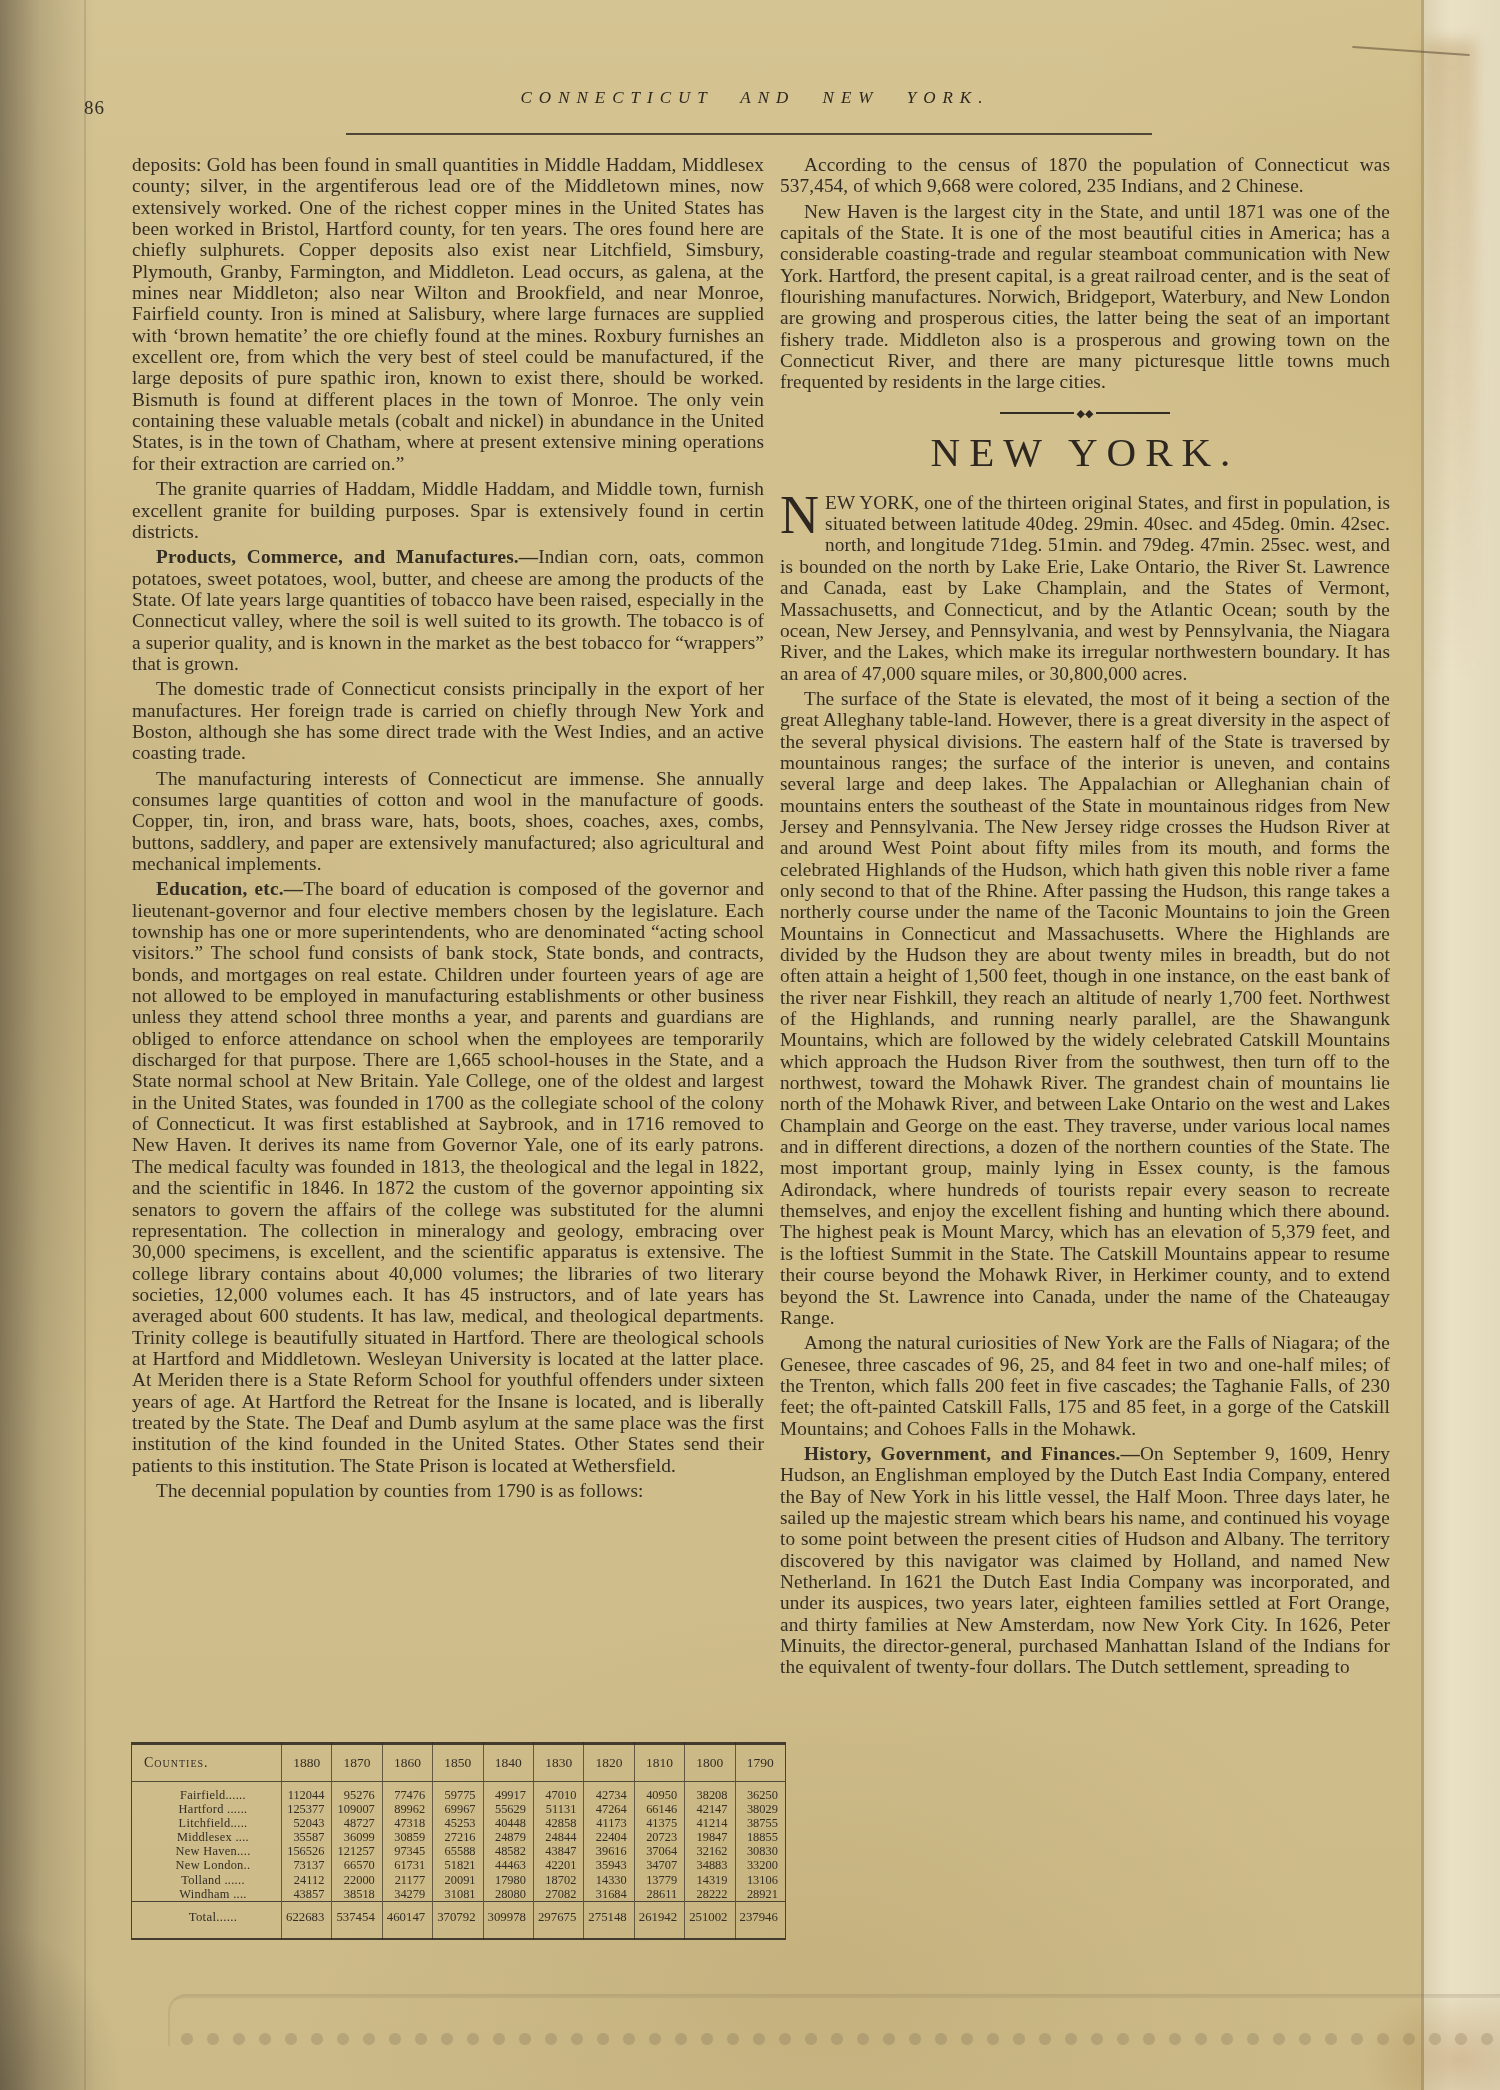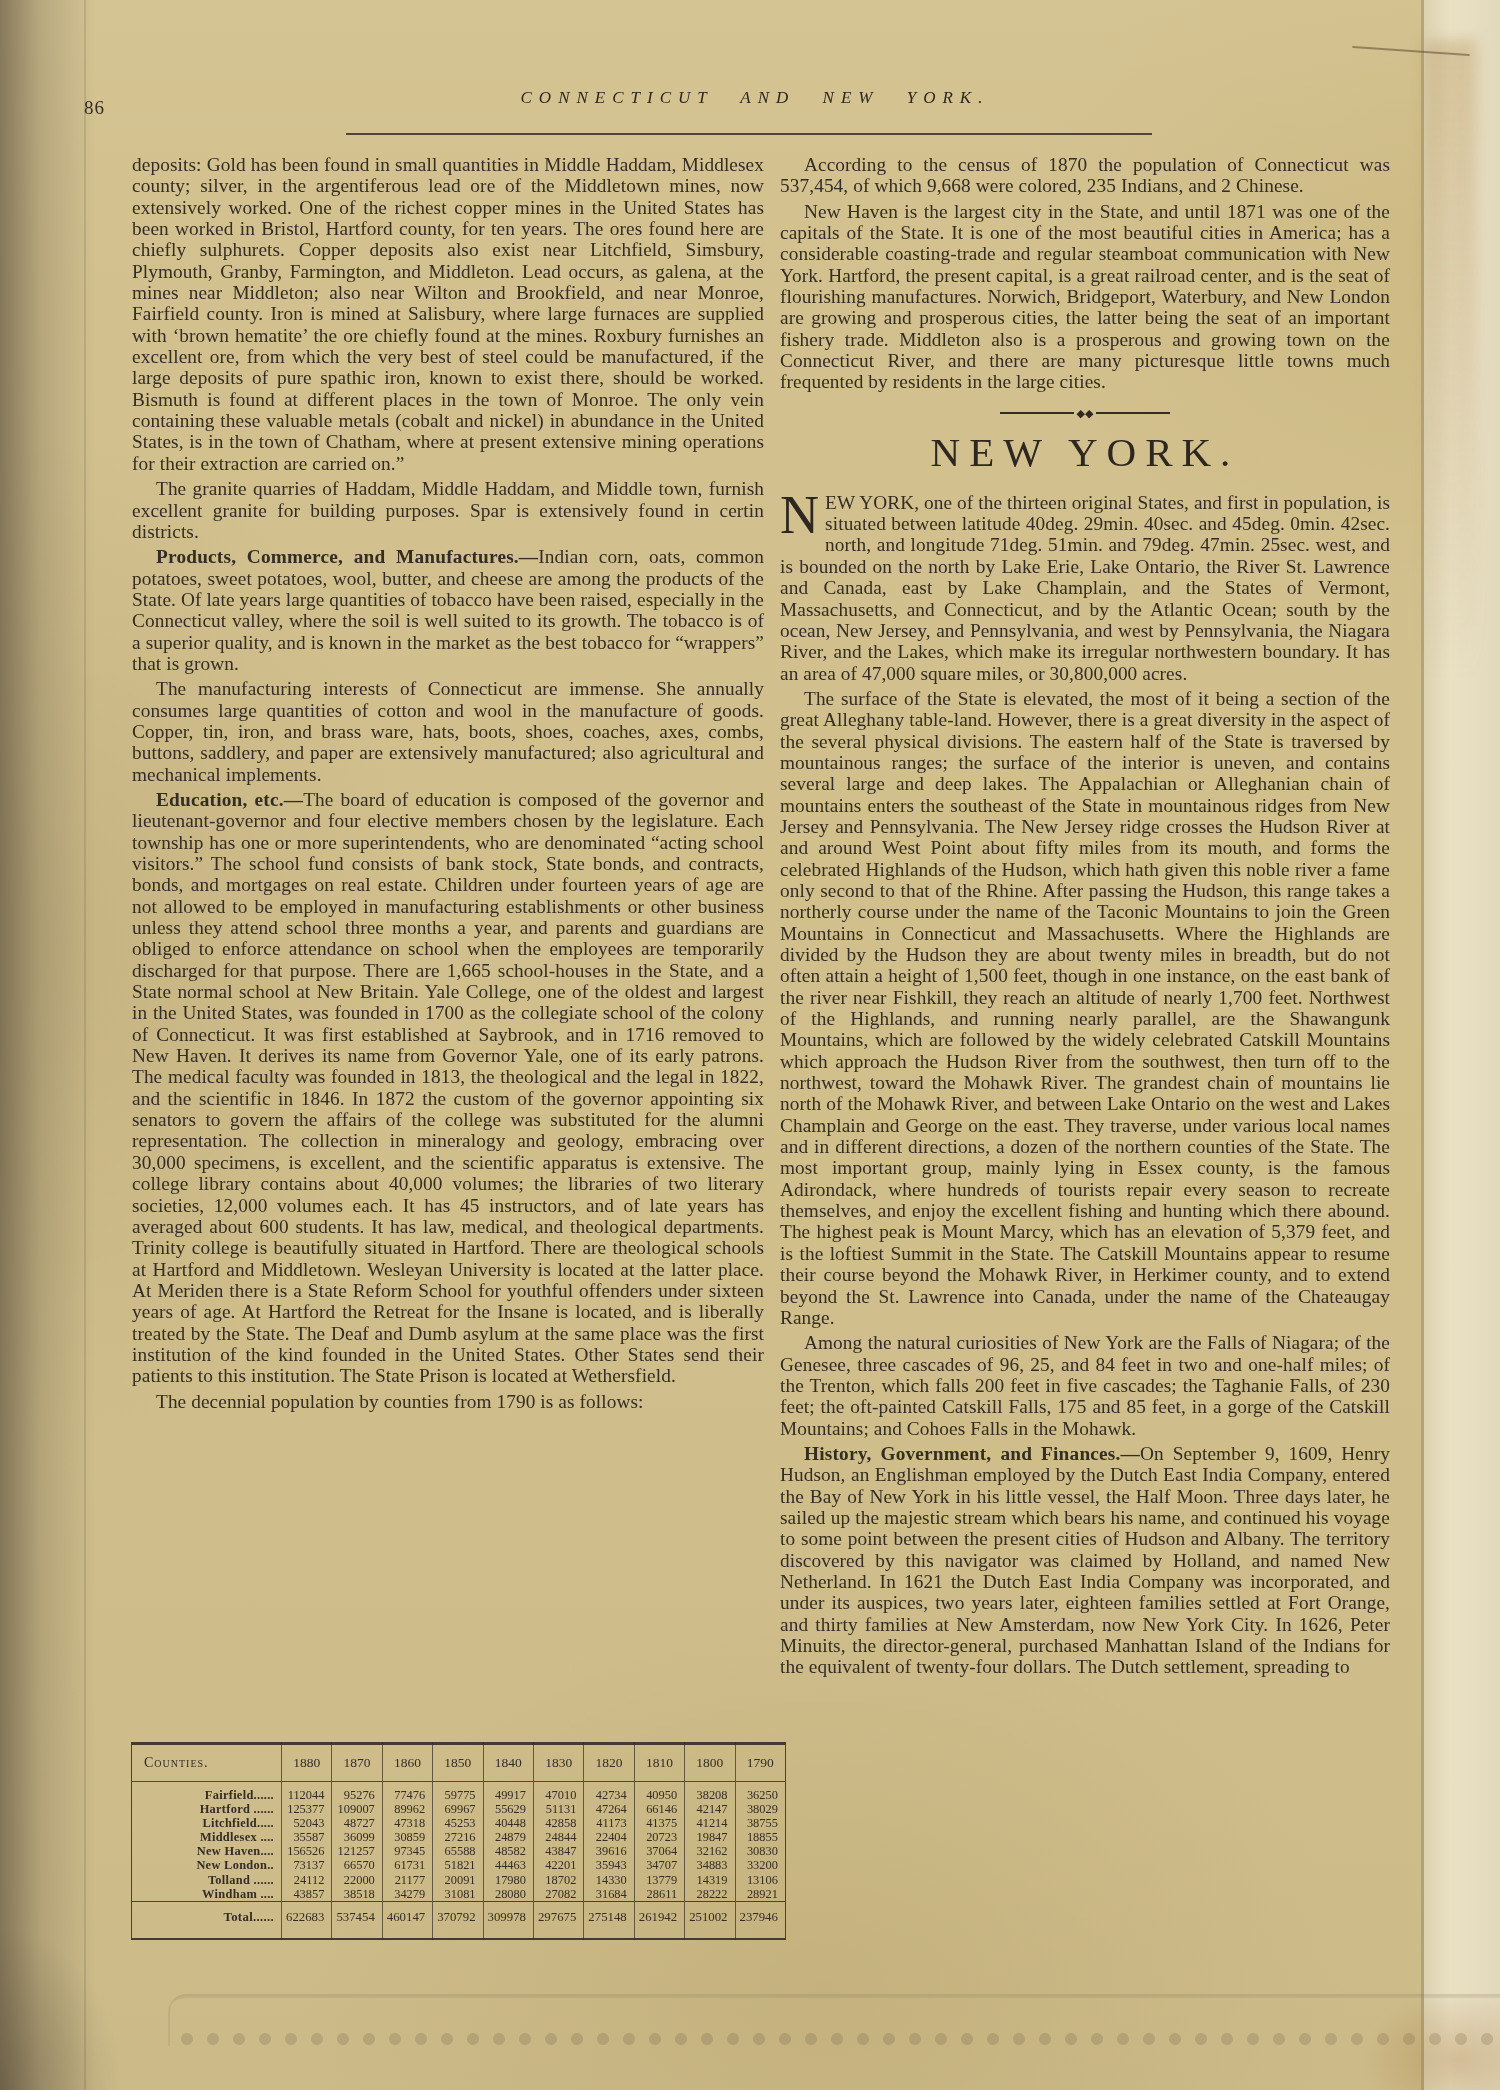--- a/index.html
+++ b/index.html
@@ -60,21 +60,21 @@
   table.pop{border-collapse:collapse;width:654px;table-layout:fixed;
     border:1.4px solid rgba(52,45,35,.85);border-top:3px solid rgba(52,45,35,.9);
     border-bottom:2.6px solid rgba(52,45,35,.9);}
   table.pop th,table.pop td{border-left:1px solid rgba(52,45,35,.7);padding:0;}
   table.pop th:first-child,table.pop td:first-child{border-left:none;}
   table.pop thead th{height:36px;font-size:13.5px;font-weight:normal;text-align:center;
     border-bottom:1.1px solid rgba(52,45,35,.8);}
   table.pop thead th.counties{font-variant:small-caps;letter-spacing:1px;text-align:left;padding-left:12px;font-size:14px;}
   table.pop td{font-size:12.4px;line-height:14.1px;height:14.1px;text-align:right;padding-right:7px;
     white-space:nowrap;overflow:hidden;}
-  table.pop td.name{text-align:right;padding-left:20px;letter-spacing:.3px;font-weight:bold;}
+  table.pop td.name{text-align:center;padding-left:20px;letter-spacing:.3px;}
   table.pop tbody tr:first-child td{padding-top:6px;}
   table.pop tbody tr:last-child td{padding-bottom:6px;}
   table.pop tr.total td{border-top:1.4px solid rgba(52,45,35,.85);height:30px;vertical-align:middle;font-size:12.8px;}
   col.c-name{width:150px;} col.c-year{width:50.4px;}
 </style>
 </head>
 <body>
 
 <div class="page">
 
@@ -89,20 +89,21 @@
   <div class="bl-shadow"></div>
 
   <div class="page-number">86</div>
   <div class="page-title">CONNECTICUT AND NEW YORK.</div>
   <div class="title-rule"></div>
 
   <div class="col col-left">
     <p>deposits:  Gold has been found in small quantities in Middle Haddam, Middlesex county; silver, in the argentiferous lead ore of the Middletown mines, now extensively worked.  One of the richest copper mines in the United States has been worked in Bristol, Hartford county, for ten years.  The ores found here are chiefly sulphurets.  Copper deposits also exist near Litchfield, Simsbury, Plymouth, Granby, Farmington, and Middleton.  Lead occurs, as galena, at the mines near Middleton; also near Wilton and Brookfield, and near Monroe, Fairfield county.  Iron is mined at Salisbury, where large furnaces are supplied with ‘brown hematite’ the ore chiefly found at the mines.  Roxbury furnishes an excellent ore, from which the very best of steel could be manufactured, if the large deposits of pure spathic iron, known to exist there, should be worked.  Bismuth is found at different places in the town of Monroe.  The only vein containing these valuable metals (cobalt and nickel) in abundance in the United States, is in the town of Chatham, where at present extensive mining operations for their extraction are carried on.”</p>
     <p class="ind">The granite quarries of Haddam, Middle Haddam, and Middle town, furnish excellent granite for building purposes.  Spar is extensively found in certin districts.</p>
     <p class="ind"><span class="lead">Products, Commerce, and Manufactures.—</span><span>Indian corn, oats, common potatoes, sweet potatoes, wool, butter, and cheese are among the products of the State.  Of late years large quantities of tobacco have been raised, especially in the Connecticut valley, where the soil is well suited to its growth.  The tobacco is of a superior quality, and is known in the market as the best tobacco for “wrappers” that is grown.</span></p>
+    <p class="ind">The domestic trade of Connecticut consists principally in the export of her manufactures.  Her foreign trade is carried on chiefly through New York and Boston, although she has some direct trade with the West Indies, and an active coasting trade.</p>
     <p class="ind">The manufacturing interests of Connecticut are immense.  She annually consumes large quantities of cotton and wool in the manufacture of goods.  Copper, tin, iron, and brass ware, hats, boots, shoes, coaches, axes, combs, buttons, saddlery, and paper are extensively manufactured; also agricultural and mechanical implements.</p>
     <p class="ind"><span class="lead">Education, etc.—</span><span>The board of education is composed of the governor and lieutenant-governor and four elective members chosen by the legislature.  Each township has one or more superintendents, who are denominated “acting school visitors.”  The school fund consists of bank stock, State bonds, and contracts, bonds, and mortgages on real estate.  Children under fourteen years of age are not allowed to be employed in manufacturing establishments or other business unless they attend school three months a year, and parents and guardians are obliged to enforce attendance on school when the employees are temporarily discharged for that purpose.  There are 1,665 school-houses in the State, and a State normal school at New Britain.  Yale College, one of the oldest and largest in the United States, was founded in 1700 as the collegiate school of the colony of Connecticut.  It was first established at Saybrook, and in 1716 removed to New Haven.  It derives its name from Governor Yale, one of its early patrons.  The medical faculty was founded in 1813, the theological and the legal in 1822, and the scientific in 1846.  In 1872 the custom of the governor appointing six senators to govern the affairs of the college was substituted for the alumni representation.  The collection in mineralogy and geology, embracing over 30,000 specimens, is excellent, and the scientific apparatus is extensive.  The college library contains about 40,000 volumes; the libraries of two literary societies, 12,000 volumes each.  It has 45 instructors, and of late years has averaged about 600 students.  It has law, medical, and theological departments.  Trinity college is beautifully situated in Hartford.  There are theological schools at Hartford and Middletown.  Wesleyan University is located at the latter place.  At Meriden there is a State Reform School for youthful offenders under sixteen years of age.  At Hartford the Retreat for the Insane is located, and is liberally treated by the State.  The Deaf and Dumb asylum at the same place was the first institution of the kind founded in the United States.  Other States send their patients to this institution.  The State Prison is located at Wethersfield.</span></p>
     <p class="ind">The decennial population by counties from 1790 is as follows:</p>
   </div>
 
   <div class="table-wrap">
     <table class="pop">
       <colgroup>
           <col class="c-name">
           <col class="c-year">

